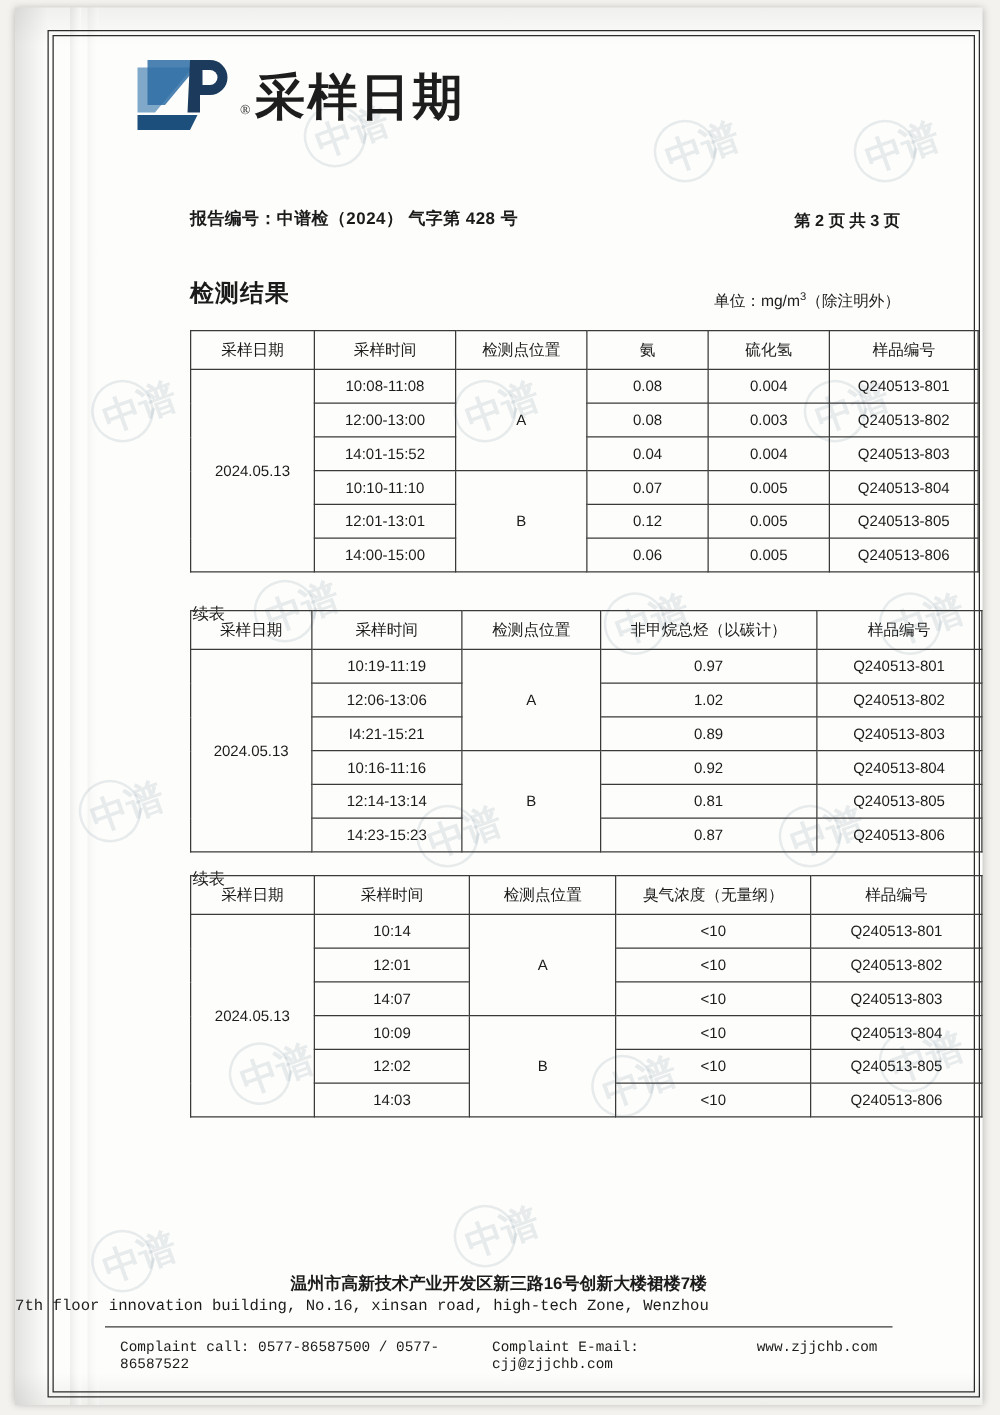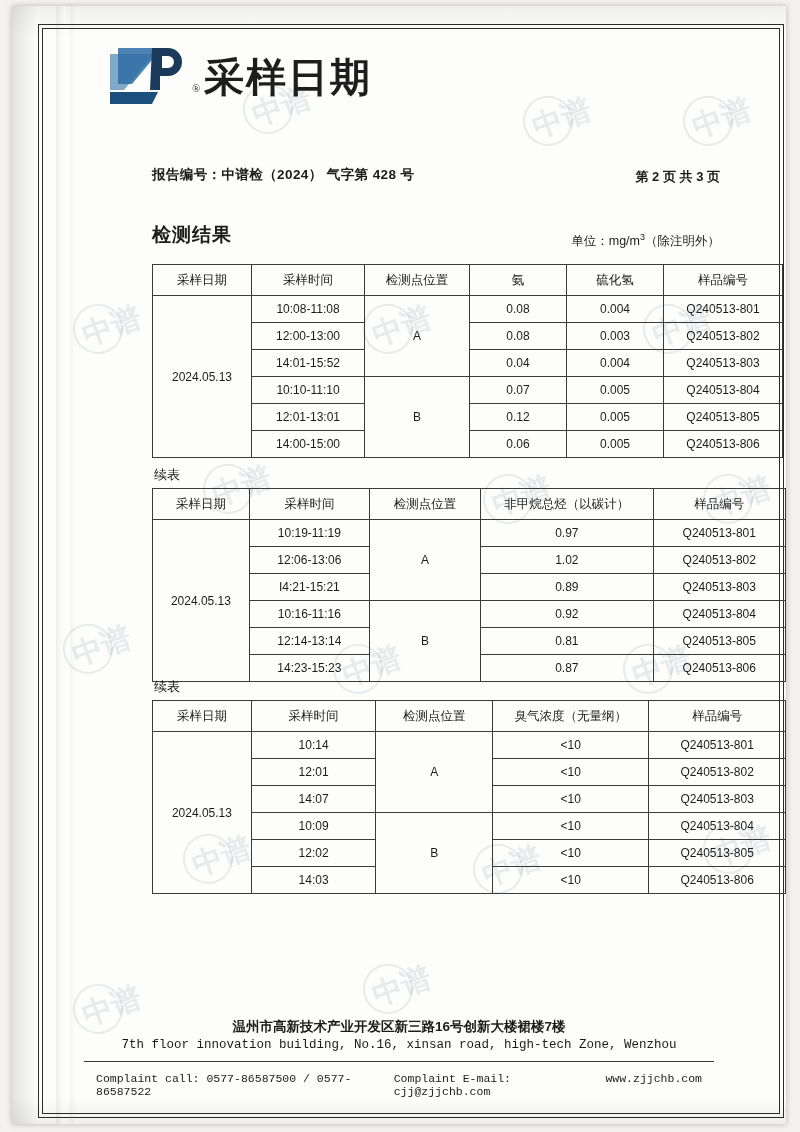--- a/index.html
+++ b/index.html
@@ -157,39 +157,39 @@
 
   #table1 { left: 140px; top: 258px; }
   #table2 { left: 140px; top: 482px; }
   #table3 { left: 140px; top: 694px; }
 
   .cont-label {
     position: absolute;
     left: 142px;
     font-size: 13px;
     font-family: Liberation Mono, monospace;
+    margin-top: 16px;
   }
   #cont1 { top: 460px; }
   #cont2 { top: 672px; }
 
   
   .footer-addr-cn {
     position: absolute;
     left: 0; right: 0;
     top: 1012px;
     text-align: center;
     font-size: 13.5px;
     font-family: "Liberation Sans", sans-serif;
     font-weight: bold;
   }
   .footer-addr-en {
     position: absolute;
     left: 0; right: 0;
     top: 1032px;
-    text-align: center;
     font-size: 12.5px;
     font-family: "Liberation Mono", monospace;
   }
   .footer-rule {
     position: absolute;
     left: 72px;
     right: 72px;
     top: 1055px;
     border-top: 1px solid #3a3a3a;
   }

